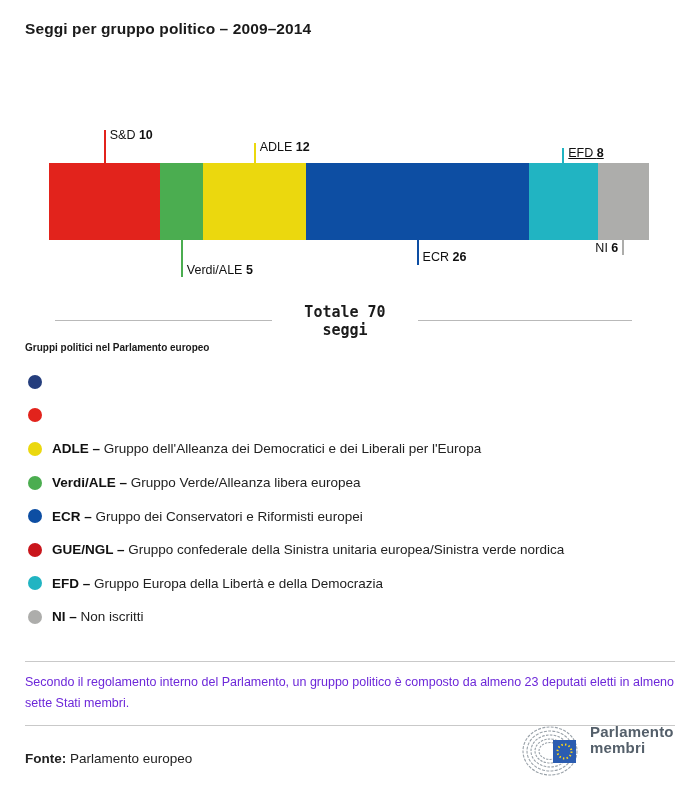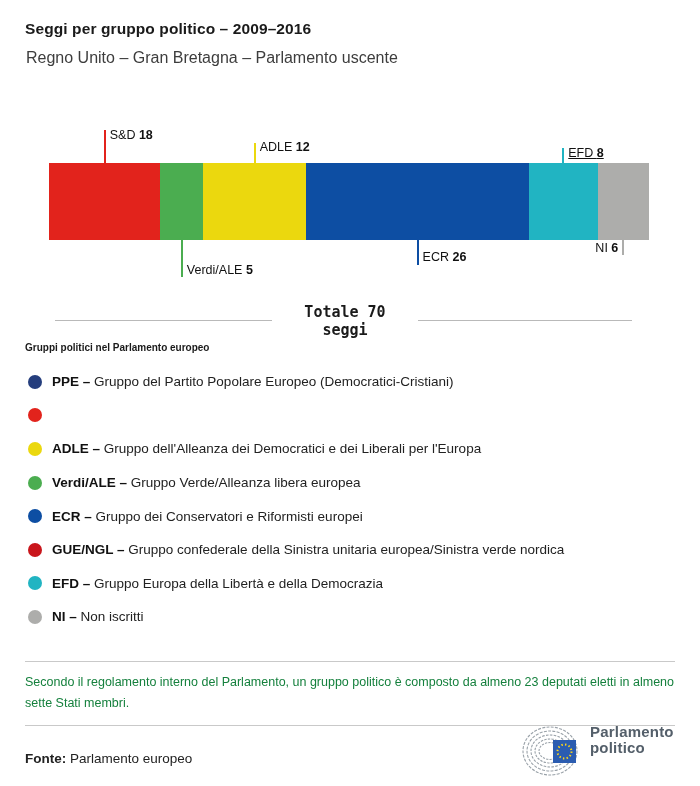--- a/index.html
+++ b/index.html
@@ -31,48 +31,47 @@
   .legend-heading { position:absolute; left:25px; top:342px; font-size:10px; font-weight:bold; }
   .legend { position:absolute; left:28px; top:365px; width:660px; }
   .lrow { display:flex; align-items:center; height:33.6px; }
   .dot { width:14px; height:14px; border-radius:50%; flex:0 0 14px; margin-right:10px; }
   .ltext { font-size:13.5px; color:#222; white-space:nowrap; }
   .ltext b { font-weight:bold; color:#111; }
 
   
   .note { position:absolute; left:25px; top:661px; width:650px;
           border-top:1px solid #c9c9c9; border-bottom:1px solid #c9c9c9;
-          padding:10px 0 11px; font-size:12.5px; line-height:21px; color:#15803d; }
+          padding:10px 0 11px; font-size:12.5px; line-height:21px; color:#6d28d9; }
 
   
   .source { position:absolute; left:25px; top:751px; font-size:13.5px; color:#222; }
   .source b { font-weight:bold; }
   .logo { position:absolute; left:520px; top:724px; width:170px; height:56px; display:flex; }
   .logo-text { margin-left:12px; font-size:15px; font-weight:bold; line-height:16px; color:#545f6a; letter-spacing:.2px; }
 </style>
 </head>
 <body>
 
 <div class="page">
 
-  <div class="title">Seggi per gruppo politico – 2009–2016</div>
-  <div class="subtitle">Regno Unito – Gran Bretagna – Parlamento uscente</div>
+  <div class="title">Seggi per gruppo politico – 2009–2014</div>
 
   <div class="chart">
     <div class="bar">
         <div class="seg" style="width: 18.5714%; background: rgb(226, 35, 28);"></div>
         <div class="seg" style="width: 7.14286%; background: rgb(75, 173, 80);"></div>
         <div class="seg" style="width: 17.1429%; background: rgb(235, 216, 14);"></div>
         <div class="seg" style="width: 37.1429%; background: rgb(13, 78, 163);"></div>
         <div class="seg" style="width: 11.4286%; background: rgb(33, 180, 194);"></div>
         <div class="seg" style="width: 8.57143%; background: rgb(173, 173, 171);"></div>
       </div>
 
   <div class="tick" style="left: 103.714px; height: 33px; top: 10px; background: rgb(226, 35, 28);"></div>
-      <div class="callout" style="top: 8px; left: 109.714px;"><span>S&amp;D </span><b>18</b></div>
+      <div class="callout" style="top: 8px; left: 109.714px;"><span>S&amp;D </span><b>10</b></div>
       <div class="tick" style="left: 180.857px; height: 37px; top: 120px; background: rgb(75, 173, 80);"></div>
       <div class="callout" style="top: 143px; left: 186.857px;"><span>Verdi/ALE </span><b>5</b></div>
       <div class="tick" style="left: 253.714px; height: 20px; top: 23px; background: rgb(235, 216, 14);"></div>
       <div class="callout" style="top: 20px; left: 259.714px;"><span>ADLE </span><b>12</b></div>
       <div class="tick" style="left: 416.571px; height: 25px; top: 120px; background: rgb(13, 78, 163);"></div>
       <div class="callout" style="top: 130px; left: 422.571px;"><span>ECR </span><b>26</b></div>
       <div class="tick" style="left: 562.286px; height: 15px; top: 28px; background: rgb(33, 180, 194);"></div>
       <div class="callout" style="top: 26px; left: 568.286px; text-decoration: underline;"><span>EFD </span><b>8</b></div>
       <div class="tick" style="left: 622.286px; height: 15px; top: 120px; background: rgb(173, 173, 171);"></div>
       <div class="callout" style="top: 121px; right: 81.7143px;"><span>NI </span><b>6</b></div>
@@ -85,21 +84,20 @@
       <div>seggi</div>
     </div>
     <div class="line r"></div>
   </div>
 
   <div class="legend-heading">Gruppi politici nel Parlamento europeo</div>
 
   <div class="legend">
     <div class="lrow">
       <span class="dot" style="background: rgb(37, 62, 125);"></span>
-      <span class="ltext"><b>PPE –</b> <span>Gruppo del Partito Popolare Europeo (Democratici-Cristiani)</span></span>
     </div>
     <div class="lrow">
       <span class="dot" style="background: rgb(226, 35, 28);"></span>
     </div>
     <div class="lrow">
       <span class="dot" style="background: rgb(235, 216, 14);"></span>
       <span class="ltext"><b>ADLE –</b> <span>Gruppo dell'Alleanza dei Democratici e dei Liberali per l'Europa</span></span>
     </div>
     <div class="lrow">
       <span class="dot" style="background: rgb(75, 173, 80);"></span>
@@ -137,17 +135,17 @@
         <ellipse cx="30" cy="27" rx="23" ry="20" stroke-dasharray="3 1.3"></ellipse>
         <ellipse cx="30" cy="27" rx="19" ry="16" stroke-dasharray="2.6 1.3"></ellipse>
         <ellipse cx="30" cy="27" rx="15" ry="12" stroke-dasharray="2.4 1.2"></ellipse>
         <ellipse cx="30" cy="27" rx="11" ry="8.5" stroke-dasharray="2.2 1.2"></ellipse>
       </g>
       <rect x="33" y="16" width="23" height="23" fill="#2b5cb0"></rect>
       <circle cx="44.5" cy="27.5" r="7" fill="none" stroke="#ffd617" stroke-width="2" stroke-dasharray="1.4 2.3"></circle>
     </svg>
     <div class="logo-text">
       <div>Parlamento</div>
-      <div>politico</div>
+      <div>membri</div>
     </div>
   </div>
 
 </div>
 
 </body></html>

